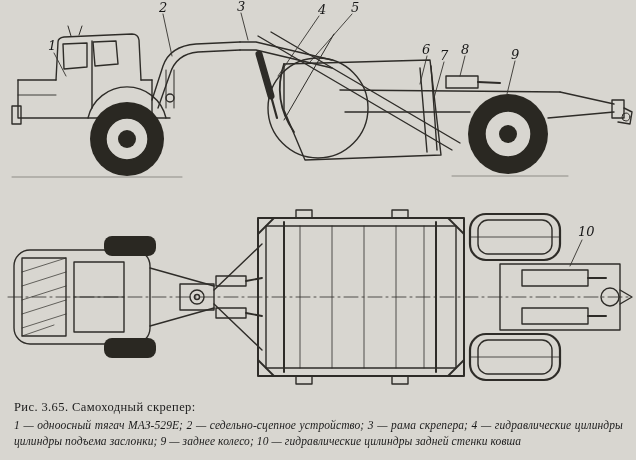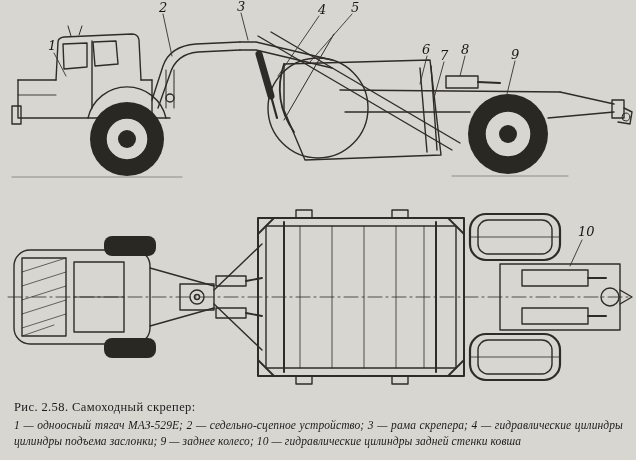--- a/index.html
+++ b/index.html
@@ -213,18 +213,18 @@
       </g>
 
       <path d="M582,38 L570,64" stroke-width="0.9" stroke="#34322e"></path>
       <g stroke="none">
         <text x="578" y="34">10</text>
       </g>
     </g>
   </svg>
 
   <div class="caption">
-    <div class="cap-title">Рис. 2.58. Самоходный скрепер:</div>
+    <div class="cap-title">Рис. 3.65. Самоходный скрепер:</div>
     <div class="cap-line j">1 — одноосный тягач МАЗ-529Е; 2 — седельно-сцепное устройство; 3 — рама скрепера; 4 — гидравлические цилиндры</div>
     <div class="cap-line">цилиндры подъема заслонки; 9 — заднее колесо; 10 — гидравлические цилиндры задней стенки ковша</div>
   </div>
 
 </div>
 
 </body></html>

